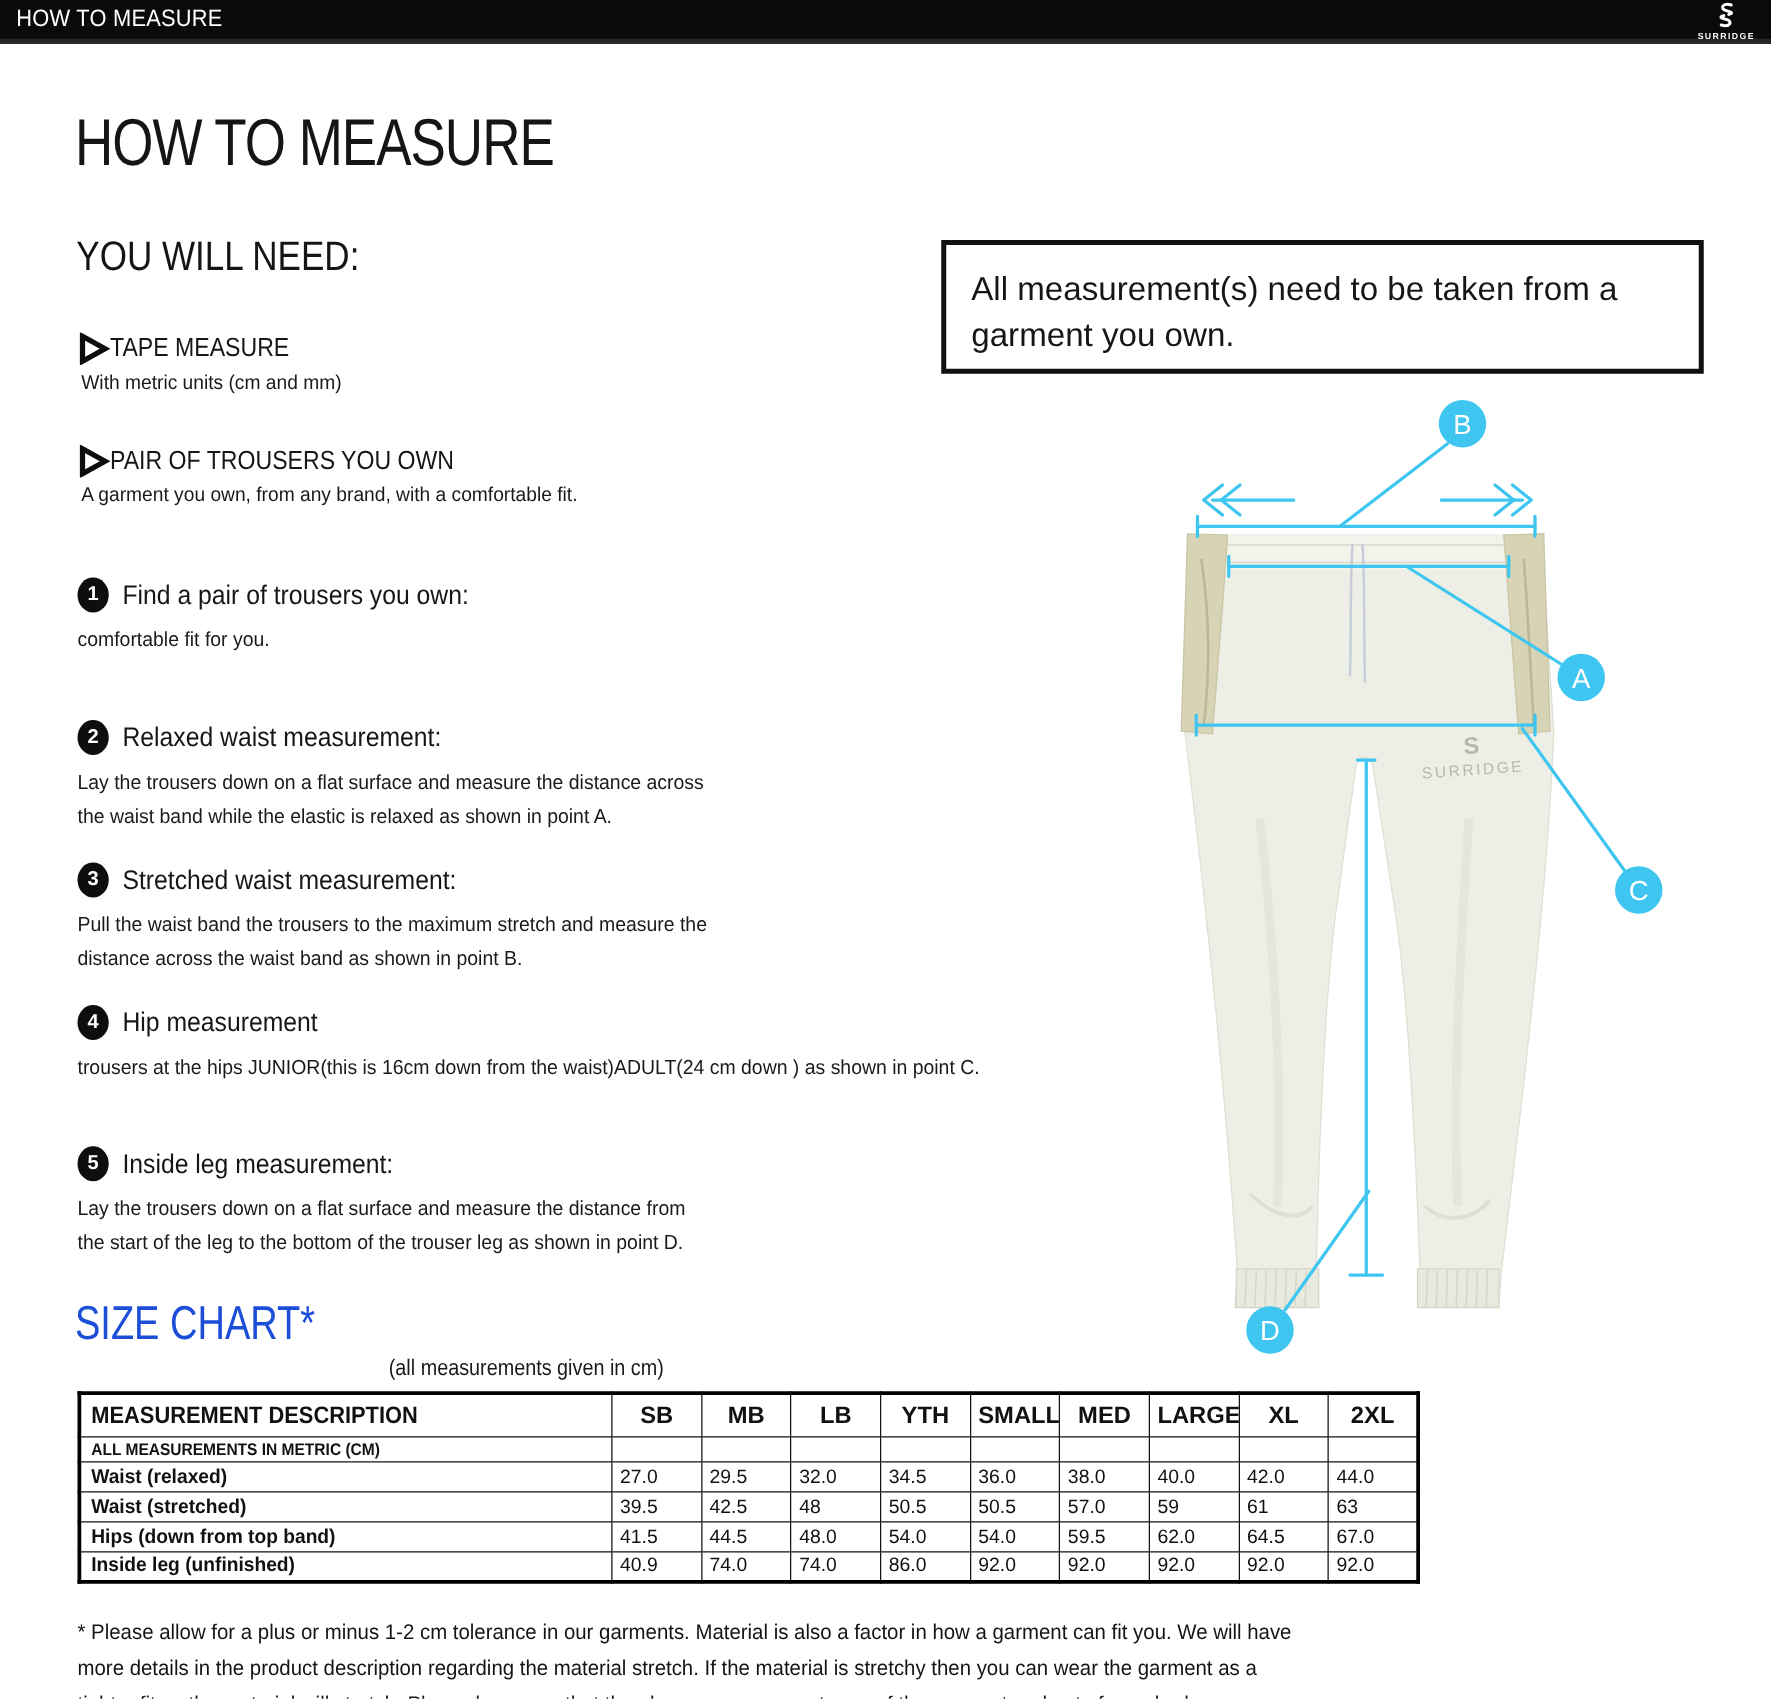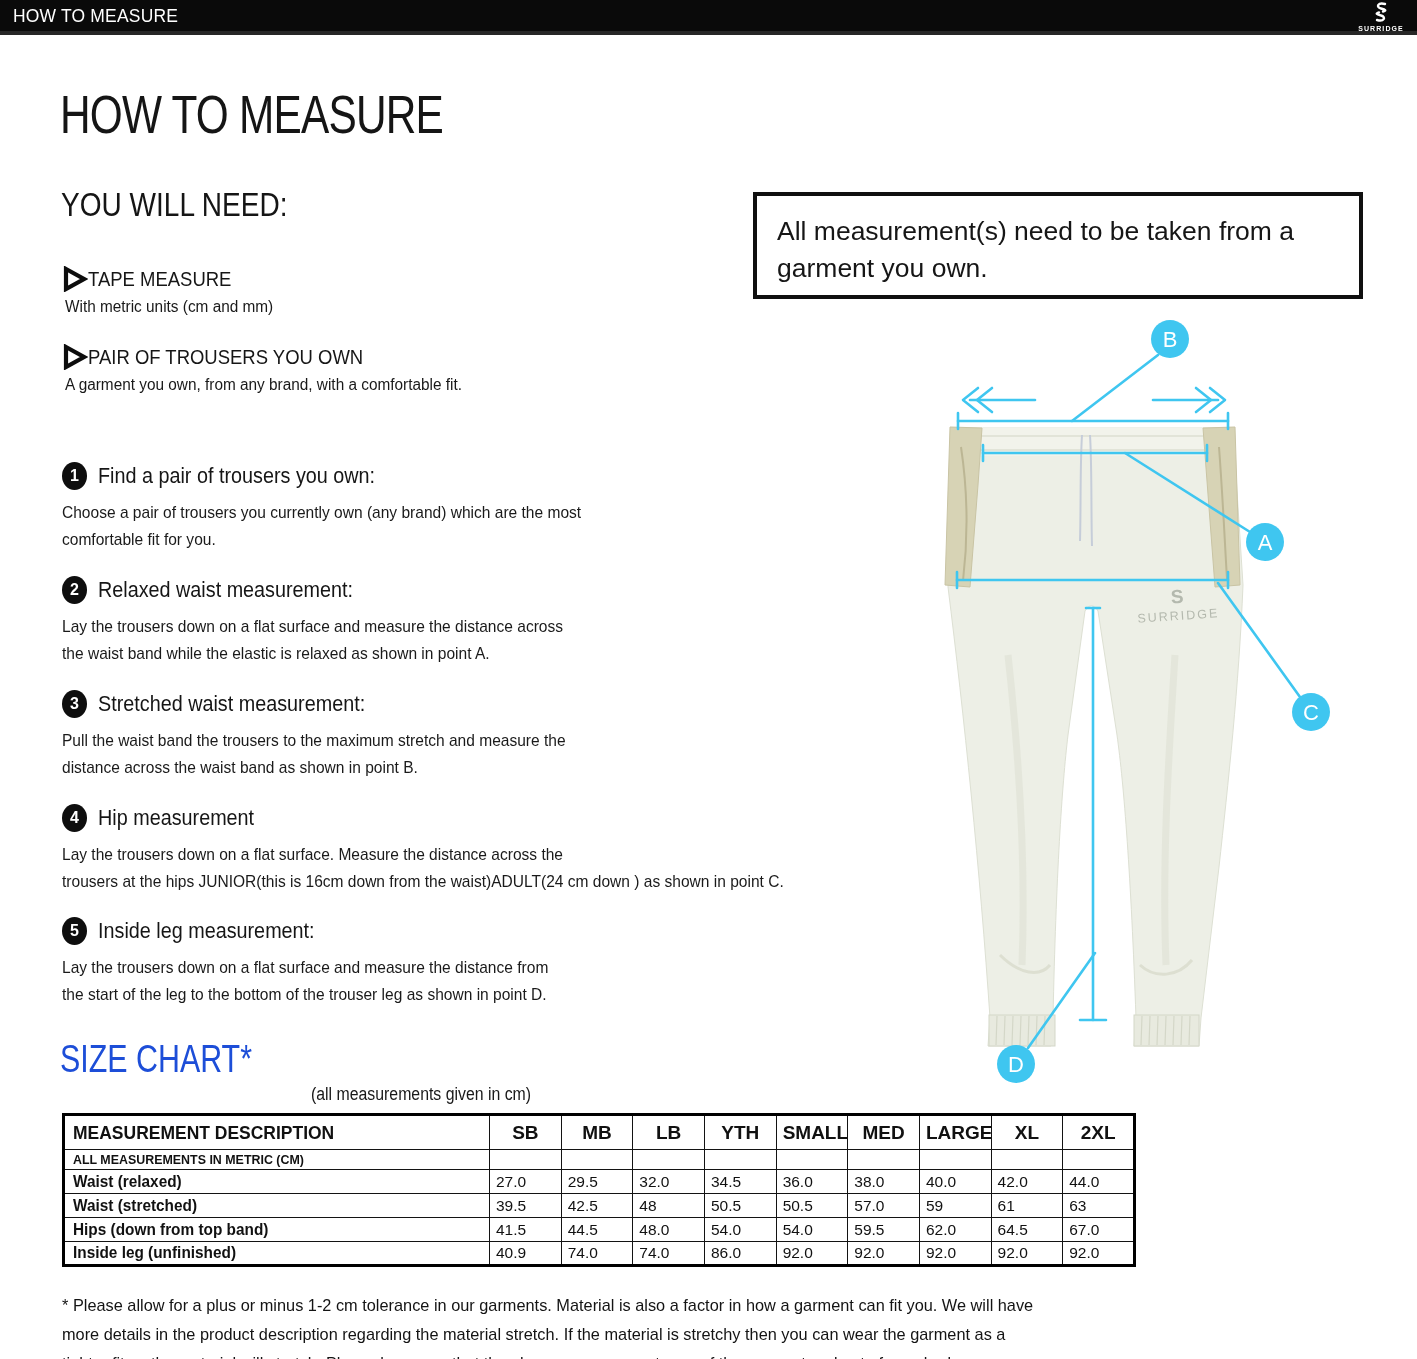--- a/index.html
+++ b/index.html
@@ -89,41 +89,40 @@
 <div class="need-item" style="top:266px;">
   <div class="row">
     <svg width="26" height="26" viewBox="0 0 26 26">
       <polygon points="4,3 22,13 4,23" fill="#fff" stroke="#0d0d0d" stroke-width="4.2" stroke-linejoin="miter"></polygon>
     </svg>
     <span class="need-label"><span class="cx88">TAPE MEASURE</span></span>
   </div>
   <div class="need-sub"><span class="cx96">With metric units (cm and mm)</span></div>
 </div>
 
-<div class="need-item" style="top:344px;">
+<div class="need-item" style="top:356px;">
   <div class="row">
     <svg width="26" height="26" viewBox="0 0 26 26">
       <polygon points="4,3 22,13 4,23" fill="#fff" stroke="#0d0d0d" stroke-width="4.2" stroke-linejoin="miter"></polygon>
     </svg>
     <span class="need-label"><span class="cx88">PAIR OF TROUSERS YOU OWN</span></span>
   </div>
   <div class="need-sub"><span class="cx96">A garment you own, from any brand, with a comfortable fit.</span></div>
 </div>
 
 <div class="callout">
   <span>All measurement(s) need to be taken from a garment you own.</span>
 </div>
 
 <div class="step" style="top:462px;">
   <div class="step-head">
     <div class="badge">1</div>
     <span class="step-title"><span class="cx92">Find a pair of trousers you own:</span></span>
   </div>
   <div class="step-body">
-    <div><span class="cx96">Choose a pair of trousers you currently own (any brand) which are the most</span></div>
     <div><span class="cx96">comfortable fit for you.</span></div>
   </div>
 </div>
 
 <div class="step" style="top:576px;">
   <div class="step-head">
     <div class="badge">2</div>
     <span class="step-title"><span class="cx92">Relaxed waist measurement:</span></span>
   </div>
   <div class="step-body">
@@ -142,21 +141,20 @@
     <div><span class="cx96">distance across the waist band as shown in point B.</span></div>
   </div>
 </div>
 
 <div class="step" style="top:804px;">
   <div class="step-head">
     <div class="badge">4</div>
     <span class="step-title"><span class="cx92">Hip measurement</span></span>
   </div>
   <div class="step-body">
-    <div><span class="cx96">Lay the trousers down on a flat surface. Measure the distance across the</span></div>
     <div><span class="cx96">trousers at the hips JUNIOR(this is 16cm down from the waist)ADULT(24 cm down ) as shown in point C.</span></div>
   </div>
 </div>
 
 <div class="step" style="top:917px;">
   <div class="step-head">
     <div class="badge">5</div>
     <span class="step-title"><span class="cx92">Inside leg measurement:</span></span>
   </div>
   <div class="step-body">

